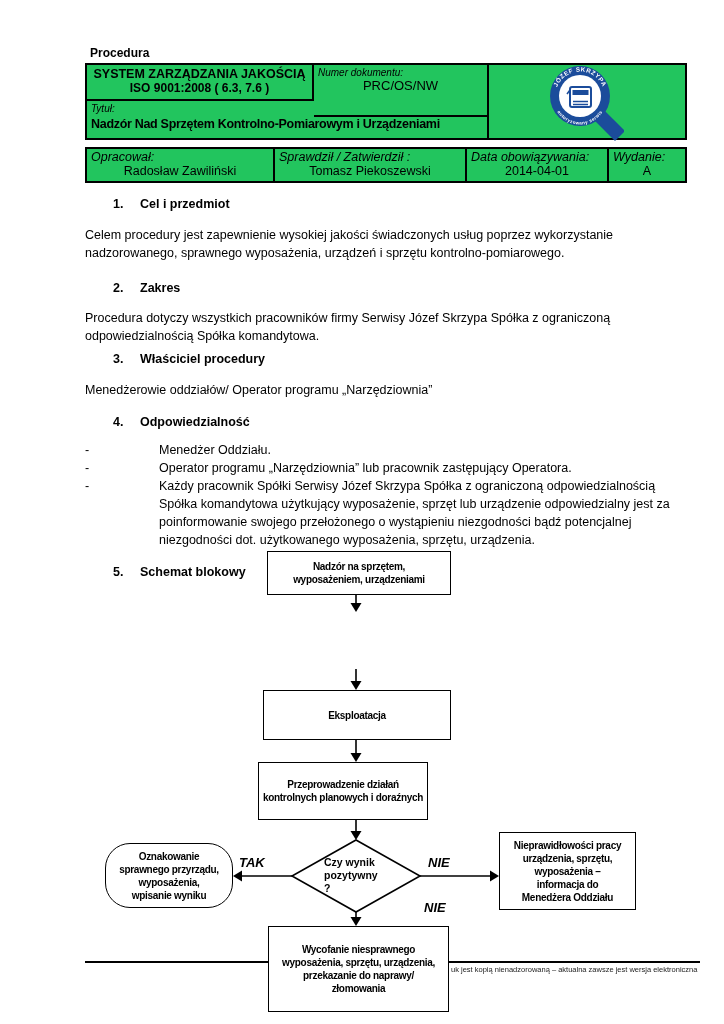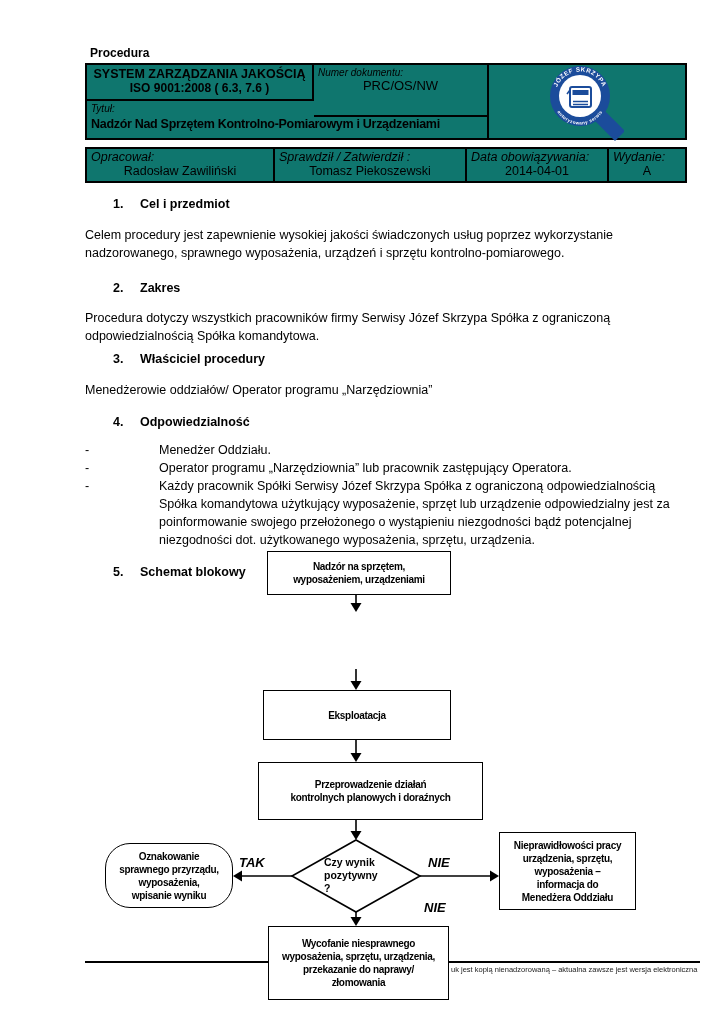--- a/index.html
+++ b/index.html
@@ -4,21 +4,21 @@
 <style>
   html,body{margin:0;padding:0;}
   body{width:724px;height:1024px;background:#fff;font-family:"Liberation Sans",sans-serif;color:#000;}
   .page{position:relative;width:724px;height:1024px;background:#fff;overflow:hidden;}
   .abs{position:absolute;}
   .b{font-weight:bold;}
   .i{font-style:italic;}
   .ctr{text-align:center;}
   .nowrap{white-space:nowrap;}
   
-  .tbl{position:absolute;border:2px solid #000;box-sizing:border-box;background:#0f766e;}
+  .tbl{position:absolute;border:2px solid #000;box-sizing:border-box;background:#22c55e;}
   .cell{position:absolute;box-sizing:border-box;}
   .br{border-right:2px solid #000;}
   .bb{border-bottom:2px solid #000;}
   .small-lbl{font-size:10px;font-style:italic;padding:2px 0 0 4px;}
   .cell-val{font-size:12.5px;text-align:center;}
   
   .heading{font-size:12.5px;font-weight:bold;position:absolute;}
   .hnum{display:inline-block;width:27px;}
   .para{position:absolute;font-size:12.5px;line-height:18px;width:600px;white-space:pre-line;}
   .li-wrap{position:absolute;font-size:12.5px;line-height:18px;width:600px;}
@@ -142,32 +142,32 @@
   <div class="heading" style="left:113px;top:565px;">
     <span class="hnum">5.</span><span>Schemat blokowy</span>
   </div>
 
   <div class="footer-line"></div>
   <div class="footer-note">uk jest kopią nienadzorowaną – aktualna zawsze jest wersja elektroniczna</div>
 
   <div class="fbox" style="left:267px;top:551px;width:184px;height:44px;">Nadzór na sprzętem,
 wyposażeniem, urządzeniami</div>
   <div class="fbox" style="left:263px;top:690px;width:188px;height:50px;">Eksploatacja</div>
-  <div class="fbox" style="left:258px;top:762px;width:225px;height:58px;">Przeprowadzenie działań
+  <div class="fbox" style="left:258px;top:762px;width:170px;height:58px;">Przeprowadzenie działań
 kontrolnych planowych i doraźnych</div>
   <div class="fbox" style="left:105px;top:843px;width:128px;height:65px;border-radius:25px;">Oznakowanie
 sprawnego przyrządu,
 wyposażenia,
 wpisanie wyniku</div>
   <div class="fbox" style="left:499px;top:832px;width:137px;height:78px;">Nieprawidłowości pracy
 urządzenia, sprzętu,
 wyposażenia –
 informacja do
 Menedżera Oddziału</div>
-  <div class="fbox" style="left:268px;top:926px;width:181px;height:74px;">Wycofanie niesprawnego
+  <div class="fbox" style="left:268px;top:926px;width:181px;height:86px;">Wycofanie niesprawnego
 wyposażenia, sprzętu, urządzenia,
 przekazanie do naprawy/
 złomowania</div>
 
   <div class="decision-text" style="left:324px;top:856px;width:70px;">Czy wynik
 pozytywny
 ?</div>
 
   <div class="flow-label" style="left:239px;top:855px;">TAK</div>
   <div class="flow-label" style="left:428px;top:855px;">NIE</div>

